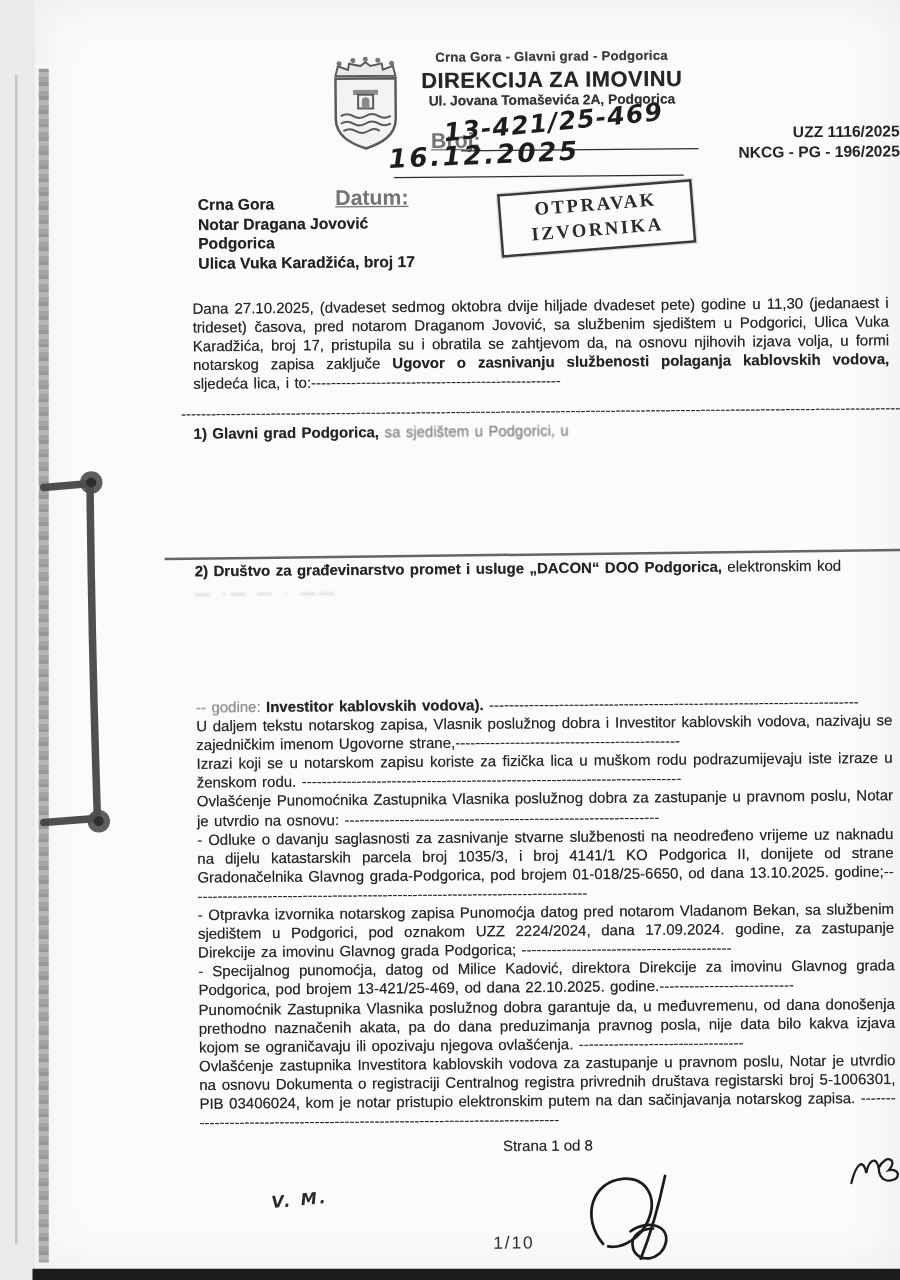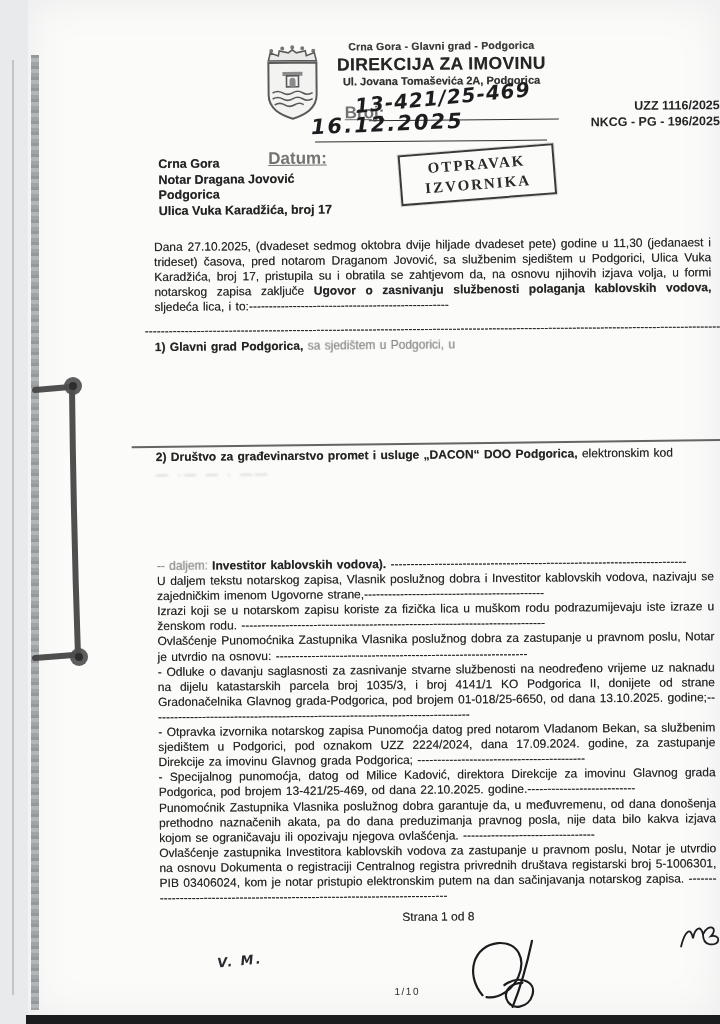--- a/index.html
+++ b/index.html
@@ -43,21 +43,21 @@
   
   .para{width:557px;font-size:12px;line-height:15.1px;text-align:justify;color:#242424;
     word-spacing:1px;}
   .dashrow{left:118px;top:322px;width:580px;height:14px;overflow:hidden;white-space:nowrap;
     font-size:12px;color:#2a2a2a;}
   .scanline{left:104px;top:443px;width:592px;height:1.8px;background:#4a4a4a;transform:rotate(-.2deg);opacity:.85;}
   .faded-squiggle{left:128px;top:466px;font-size:12px;color:#555;opacity:.4;filter:blur(.8px);letter-spacing:3px;}
   .mpara{margin:0;}
   .footer{left:128px;top:910px;width:557px;text-align:center;font-size:12px;color:#2a2a2a;}
   .vm{left:185px;top:952px;font-size:13px;transform:rotate(-5deg);letter-spacing:2px;color:#2a2a2e;}
-  .oneten{left:362px;top:986px;font-size:10px;letter-spacing:1.5px;color:#2e2e2e;}
+  .oneten{left:362px;top:986px;font-size:14px;letter-spacing:1.5px;color:#2e2e2e;}
   
   .edge-strip{position:absolute;left:31px;top:55px;width:8px;height:955px;
     background:repeating-linear-gradient(180deg,#85888b 0 3px,#a8abae 3px 7px,#93969a 7px 11px);
     opacity:.85;}
   .outer-line{position:absolute;left:12px;top:60px;width:2px;height:935px;background:#c2c5c7;}
   .bottom-bar{position:absolute;left:26px;top:1015px;width:694px;height:9px;background:#1a1c1e;}
   svg{display:block;}
 </style>
 </head>
 <body>
@@ -120,21 +120,21 @@
     <div class="abs para scan-ink" style="left:128px;top:238px;"><span>Dana 27.10.2025, (dvadeset sedmog oktobra dvije hiljade dvadeset pete) godine u 11,30 (jedanaest i trideset) časova, pred notarom Draganom Jovović, sa službenim sjedištem u Podgorici, Ulica Vuka Karadžića, broj 17, pristupila su  i obratila se zahtjevom da, na osnovu njihovih izjava volja, u formi notarskog zapisa zaključe </span><span class="b">Ugovor o zasnivanju službenosti polaganja kablovskih vodova,</span><span> sljedeća lica, i to:--------------------------------------------------</span></div>
     <div class="abs dashrow scan-ink">--------------------------------------------------------------------------------------------------------------------------------------------------------------</div>
 
     <div class="abs para scan-ink" style="left:128px;top:338px;"><span class="b">1) Glavni grad  Podgorica,</span><span class="f"> sa sjedištem u Podgorici, u</span></div>
 
     <div class="abs scanline"></div>
     <div class="abs para scan-ink" style="left:128px;top:448px;"><span class="b">2) Društvo za građevinarstvo promet i usluge „DACON“ DOO Podgorica,</span><span> elektronskim kod</span></div>
     <div class="abs faded-squiggle">— ·— — · ——</div>
 
     <div class="abs" style="left:128px;top:557px;width:557px;">
-      <p class="para mpara scan-ink"><span class="f">-- daljem: </span><span class="b">Investitor kablovskih vodova).</span><span> --------------------------------------------------------------------------</span></p>
+      <p class="para mpara scan-ink"><span class="f">-- godine: </span><span class="b">Investitor kablovskih vodova).</span><span> --------------------------------------------------------------------------</span></p>
       <p class="para mpara scan-ink"><span>U daljem tekstu notarskog zapisa, Vlasnik poslužnog dobra i Investitor kablovskih vodova, nazivaju se zajedničkim imenom Ugovorne strane,---------------------------------------------</span></p>
       <p class="para mpara scan-ink"><span>Izrazi koji se u notarskom zapisu koriste za fizička lica u muškom rodu podrazumijevaju iste izraze u ženskom rodu. ----------------------------------------------------------------------------</span></p>
       <p class="para mpara scan-ink"><span>Ovlašćenje  Punomoćnika Zastupnika Vlasnika poslužnog dobra za zastupanje u pravnom poslu, Notar je utvrdio na osnovu: ---------------------------------------------------------------</span></p>
       <p class="para mpara scan-ink"><span>- Odluke o davanju saglasnosti za zasnivanje stvarne službenosti na neodređeno vrijeme uz naknadu na dijelu katastarskih parcela broj 1035/3, i broj 4141/1 KO Podgorica II, donijete od strane Gradonačelnika Glavnog grada-Podgorica, pod brojem 01-018/25-6650, od dana 13.10.2025. godine;--------------------------------------------------------------------------------</span></p>
       <p class="para mpara scan-ink"><span>- Otpravka izvornika notarskog zapisa Punomoćja datog pred notarom Vladanom Bekan, sa službenim sjedištem u Podgorici, pod oznakom UZZ 2224/2024, dana 17.09.2024.  godine, za zastupanje Direkcije za imovinu Glavnog grada Podgorica; ------------------------------------------</span></p>
       <p class="para mpara scan-ink"><span>- Specijalnog punomoćja, datog od Milice Kadović, direktora Direkcije za imovinu Glavnog grada Podgorica, pod brojem 13-421/25-469, od dana 22.10.2025. godine.---------------------------</span></p>
       <p class="para mpara scan-ink"><span>Punomoćnik Zastupnika Vlasnika poslužnog dobra garantuje da, u međuvremenu, od dana donošenja prethodno naznačenih akata, pa do dana preduzimanja pravnog posla, nije data bilo kakva izjava kojom se ograničavaju ili opozivaju njegova ovlašćenja. ---------------------------------</span></p>
       <p class="para mpara scan-ink"><span>Ovlašćenje zastupnika Investitora kablovskih vodova za zastupanje u pravnom poslu, Notar je utvrdio na osnovu Dokumenta o registraciji Centralnog registra privrednih društava registarski broj 5-1006301, PIB 03406024, kom je notar pristupio elektronskim putem na dan sačinjavanja notarskog zapisa. -------------------------------------------------------------------------------</span></p>
     </div>
 

